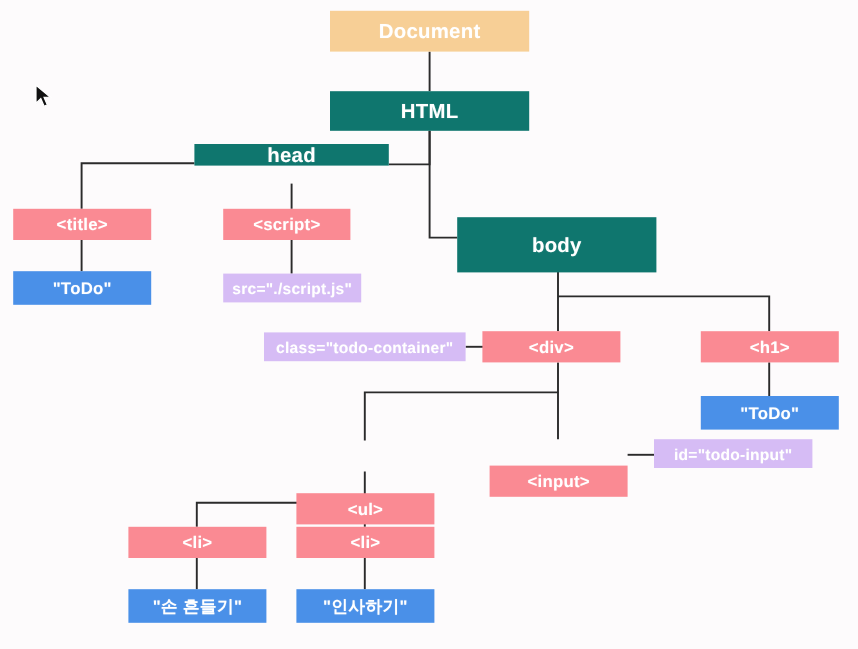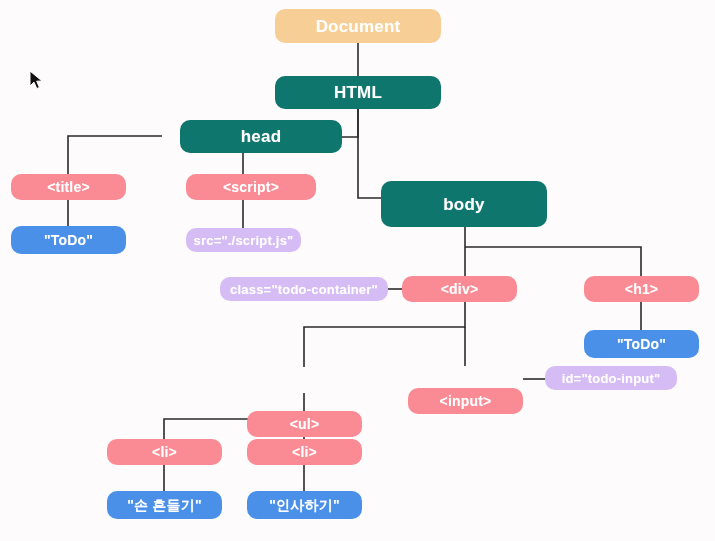--- a/index.html
+++ b/index.html
@@ -25,21 +25,21 @@
     left: 0; top: 0;
     width: 715px;
     height: 541px;
     pointer-events: none;
   }
   .node {
     position: absolute;
     display: flex;
     align-items: center;
     justify-content: center;
-    border-radius: 10px;
+    border-radius: 0;
     color: #ffffff;
     font-weight: bold;
     letter-spacing: 0.2px;
     text-align: center;
     white-space: nowrap;
     line-height: 1;
     text-shadow: 0 0 1px rgba(255,255,255,0.35);
   }
   .n-document { background: #f7cf96; font-size: 17px; }
   .n-element  { background: #0f766e; font-size: 17px; }
@@ -73,24 +73,24 @@
       <path d="M 523 379 L 545 379" fill="none" stroke="#2b2b2b" stroke-width="1.6"></path>
       <path d="M 304 393 L 304 419 L 164 419 L 164 439" fill="none" stroke="#2b2b2b" stroke-width="1.6"></path>
       <path d="M 304 419 L 304 439" fill="none" stroke="#2b2b2b" stroke-width="1.6"></path>
       <path d="M 164 465 L 164 491" fill="none" stroke="#2b2b2b" stroke-width="1.6"></path>
       <path d="M 304 465 L 304 491" fill="none" stroke="#2b2b2b" stroke-width="1.6"></path>
     </svg>
 
   <div id="nodes">
       <div class="node n-document" style="left: 275px; top: 9px; width: 166px; height: 34px;">Document</div>
       <div class="node n-element" style="left: 275px; top: 76px; width: 166px; height: 33px;">HTML</div>
-      <div class="node n-element" style="left: 180px; top: 120px; width: 162px; height: 33px;">head</div>
+      <div class="node n-element" style="left: 162px; top: 120px; width: 162px; height: 18px;">head</div>
       <div class="node n-element" style="left: 381px; top: 181px; width: 166px; height: 46px;">body</div>
       <div class="node n-tag" style="left: 11px; top: 174px; width: 115px; height: 26px; text-align: center;">&lt;title&gt;</div>
-      <div class="node n-tag" style="left: 186px; top: 174px; width: 130px; height: 26px;">&lt;script&gt;</div>
+      <div class="node n-tag" style="left: 186px; top: 174px; width: 106px; height: 26px;">&lt;script&gt;</div>
       <div class="node n-text" style="left: 11px; top: 226px; width: 115px; height: 28px;">"ToDo"</div>
       <div class="node n-attr" style="left: 186px; top: 228px; width: 115px; height: 24px;">src="./script.js"</div>
       <div class="node n-tag" style="left: 402px; top: 276px; width: 115px; height: 26px;">&lt;div&gt;</div>
       <div class="node n-tag" style="left: 584px; top: 276px; width: 115px; height: 26px;">&lt;h1&gt;</div>
       <div class="node n-attr" style="left: 220px; top: 277px; width: 168px; height: 24px;">class="todo-container"</div>
       <div class="node n-text" style="left: 584px; top: 330px; width: 115px; height: 28px;">"ToDo"</div>
       <div class="node n-tag" style="left: 247px; top: 367px; width: 115px; height: 26px; margin-top: 44px;">&lt;ul&gt;</div>
       <div class="node n-tag" style="left: 408px; top: 388px; width: 115px; height: 26px;">&lt;input&gt;</div>
       <div class="node n-attr" style="left: 545px; top: 366px; width: 132px; height: 24px;">id="todo-input"</div>
       <div class="node n-tag" style="left: 107px; top: 439px; width: 115px; height: 26px;">&lt;li&gt;</div>

